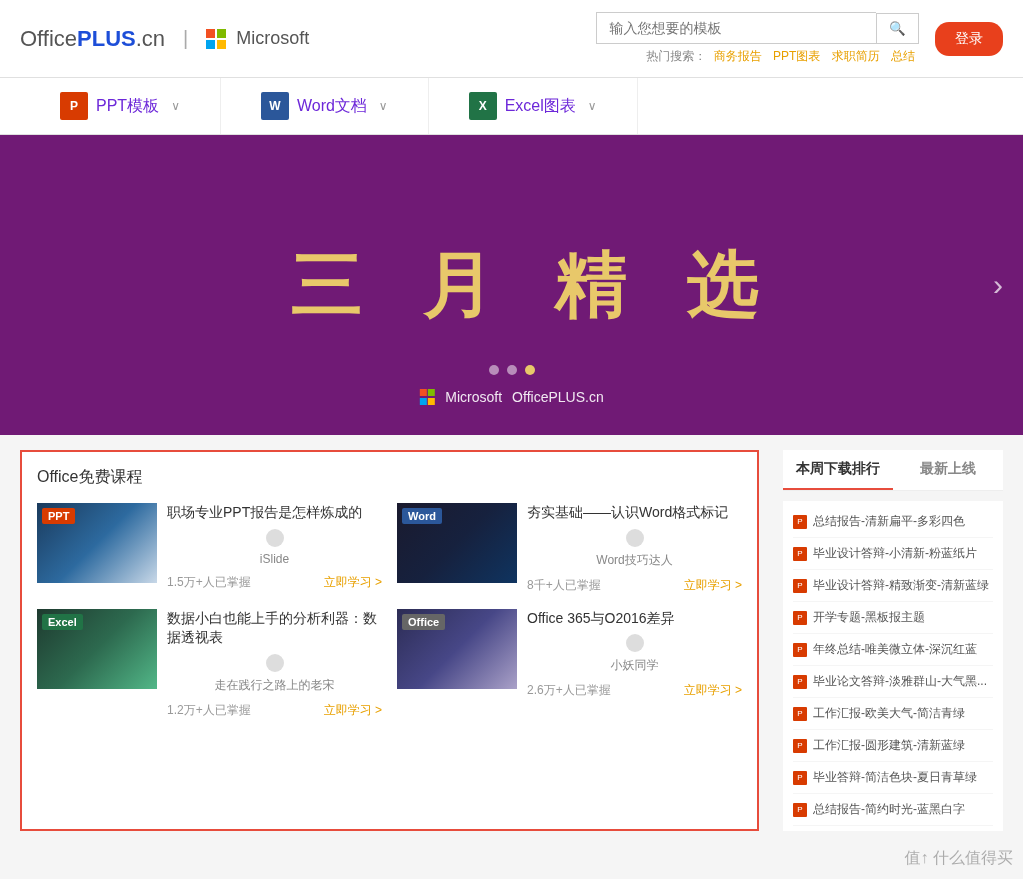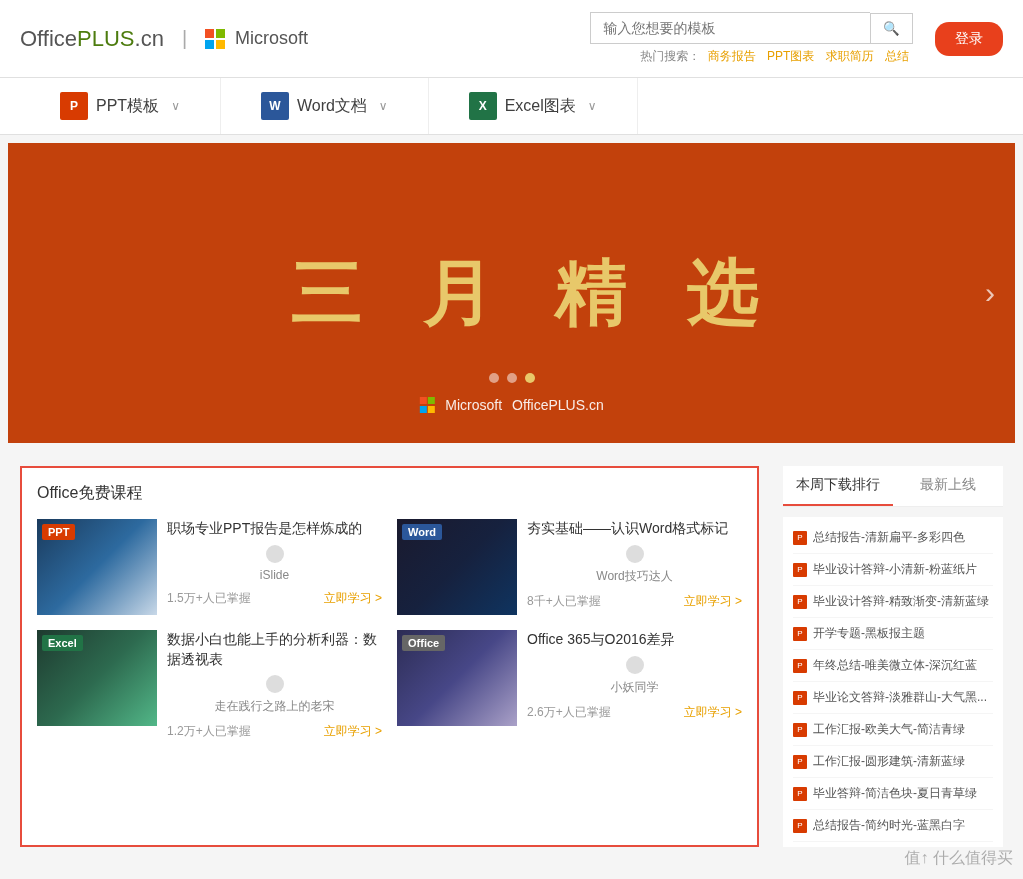--- a/index.html
+++ b/index.html
@@ -3,21 +3,21 @@
   <meta charset="utf-8">
   <style>
     * { box-sizing: border-box; margin: 0; padding: 0; }
     body { font-family: 'Microsoft YaHei', Arial, sans-serif; background: #f5f5f5; font-size: 14px; color: #333; }
     
     
     .header { background: #fff; padding: 12px 20px; display: flex; align-items: center; justify-content: space-between; border-bottom: 1px solid #e0e0e0; }
     .logo-area { display: flex; align-items: center; gap: 10px; }
     .logo-text { font-size: 22px; font-weight: 300; color: #555; }
     .logo-text span.office { color: #555; font-weight: 300; }
-    .logo-text span.plus { color: #4d7c0f; font-weight: 400; }
+    .logo-text span.plus { color: #1d4ed8; font-weight: 700; }
     .logo-text span.cn { color: #555; font-weight: 300; }
     .logo-divider { color: #aaa; font-size: 20px; margin: 0 8px; }
     .ms-logo { display: flex; gap: 2px; flex-wrap: wrap; width: 20px; height: 20px; }
     .ms-sq { width: 9px; height: 9px; }
     .ms-red { background: #f25022; }
     .ms-green { background: #7fba00; }
     .ms-blue { background: #00a4ef; }
     .ms-yellow { background: #ffb900; }
     .ms-brand { font-size: 18px; color: #555; font-weight: 400; }
     .search-area { display: flex; flex-direction: column; align-items: flex-end; gap: 4px; }
@@ -28,66 +28,66 @@
     .hot-search span.label { color: #888; }
     .hot-search a { color: #e8a000; text-decoration: none; margin: 0 4px; }
     .login-btn { background: #e8401c; color: #fff; border: none; padding: 8px 20px; font-size: 14px; cursor: pointer; border-radius: 14px; margin-left: 15px; }
 
     
     .nav { background: #fff; border-bottom: 1px solid #e0e0e0; display: flex; align-items: center; padding: 0 20px; }
     .nav-item { display: flex; align-items: center; gap: 8px; padding: 14px 40px; cursor: pointer; border-right: 1px solid #eee; }
     .nav-icon-ppt { background: #d83b01; color: #fff; width: 28px; height: 28px; display: flex; align-items: center; justify-content: center; font-size: 12px; font-weight: bold; border-radius: 2px; }
     .nav-icon-word { background: #2b579a; color: #fff; width: 28px; height: 28px; display: flex; align-items: center; justify-content: center; font-size: 12px; font-weight: bold; border-radius: 2px; }
     .nav-icon-excel { background: #217346; color: #fff; width: 28px; height: 28px; display: flex; align-items: center; justify-content: center; font-size: 12px; font-weight: bold; border-radius: 2px; }
-    .nav-label { font-size: 16px; color: #404040; }
+    .nav-label { font-size: 16px; color: #6d28d9; }
     .nav-arrow { color: #999; font-size: 12px; margin-left: 4px; }
 
     
-    .banner { position: relative; background: #c2410c; height: 300px; margin: 8px; overflow: hidden; display: flex; align-items: center; justify-content: center; padding-left: 47px; }
+    .banner { position: relative; background: #701a75; height: 300px; margin: 0; overflow: hidden; display: flex; align-items: center; justify-content: center; padding-left: 47px; }
     .banner-content { text-align: center; }
     .banner-title { font-size: 72px; color: #e8c86a; font-weight: 900; letter-spacing: 20px; }
     .banner-arrow { position: absolute; right: 20px; top: 50%; transform: translateY(-50%); color: #fff; font-size: 30px; cursor: pointer; opacity: 0.7; }
     .banner-dots { position: absolute; bottom: 60px; left: 50%; transform: translateX(-50%); display: flex; gap: 8px; }
     .banner-dot { width: 10px; height: 10px; border-radius: 50%; background: rgba(255,255,255,0.5); }
     .banner-dot.active { background: #e8c86a; }
     .banner-branding { position: absolute; bottom: 30px; left: 50%; transform: translateX(-50%); display: flex; align-items: center; gap: 10px; }
     .banner-ms-logo { display: flex; gap: 1px; flex-wrap: wrap; width: 16px; height: 16px; }
     .banner-ms-sq { width: 7px; height: 7px; }
     .banner-brand-text { color: rgba(255,255,255,0.9); font-size: 14px; }
 
     
     .main { display: flex; gap: 24px; padding: 15px 20px; background: #f5f5f5; }
     .content-left { flex: 1; background: #fff; border: 2px solid #e74c3c; padding: 15px; }
     .content-right { width: 220px; }
 
     
     .section-title { font-size: 16px; color: #333; margin-bottom: 15px; font-weight: 500; }
     .courses-grid { display: grid; grid-template-columns: 1fr 1fr; gap: 15px; }
     .course-card { display: flex; gap: 10px; align-items: flex-start; }
-    .course-thumb { width: 120px; height: 96px; flex-shrink: 0; position: relative; overflow: hidden; background: #ddd; }
+    .course-thumb { width: 120px; height: 80px; flex-shrink: 0; position: relative; overflow: hidden; background: #ddd; }
     .thumb-ppt { background: linear-gradient(135deg, #1a3a5c 0%, #2d6a9f 50%, #c8d8e8 100%); }
     .thumb-word { background: linear-gradient(135deg, #1a1a2e 0%, #16213e 50%, #0f3460 100%); }
     .thumb-excel { background: linear-gradient(135deg, #1e3a2f 0%, #2d6a4f 50%, #52b788 100%); }
     .thumb-office { background: linear-gradient(135deg, #2c2c54 0%, #474787 50%, #aaa1c8 100%); }
     .thumb-badge { position: absolute; top: 5px; left: 5px; background: #d83b01; color: #fff; font-size: 11px; padding: 2px 6px; border-radius: 2px; font-weight: bold; }
     .thumb-badge.word { background: #2b579a; }
     .thumb-badge.excel { background: #217346; }
     .thumb-badge.office { background: #666; }
     .course-info { flex: 1; }
     .course-title { font-size: 14px; color: #333; line-height: 1.4; margin-bottom: 6px; }
     .course-author { display: flex; align-items: center; gap: 5px; font-size: 12px; color: #888; margin-bottom: 5px; flex-direction: column; }
     .author-avatar { width: 18px; height: 18px; border-radius: 50%; background: #ddd; display: inline-block; }
     .course-meta { display: flex; align-items: center; justify-content: space-between; margin-top: 8px; }
     .course-count { font-size: 12px; color: #999; }
     .learn-btn { color: #e8a000; font-size: 12px; cursor: pointer; }
 
     
     .sidebar-tabs { display: flex; background: #fff; border-bottom: 1px solid #eee; margin-bottom: 10px; }
-    .sidebar-tab { flex: 1; padding: 10px; text-align: center; font-size: 14px; cursor: pointer; border-bottom: 2px solid transparent; }
-    .sidebar-tab.active { color: #333; border-bottom: 2px solid #e74c3c; font-weight: 400; }
+    .sidebar-tab { flex: 1; padding: 10px; text-align: center; font-size: 14px; cursor: pointer; border-bottom: 2px solid transparent; font-weight: bold; }
+    .sidebar-tab.active { color: #333; border-bottom: 2px solid #e74c3c; font-weight: 700; }
     .sidebar-tab:not(.active) { color: #888; }
     .sidebar-list { background: #fff; padding: 5px 10px; }
     .sidebar-item { display: flex; align-items: center; gap: 6px; padding: 7px 0; border-bottom: 1px solid #f5f5f5; cursor: pointer; }
     .ppt-icon-mini { width: 14px; height: 14px; background: #d83b01; color: #fff; font-size: 8px; display: flex; align-items: center; justify-content: center; border-radius: 1px; flex-shrink: 0; }
     .sidebar-item-text { font-size: 12px; color: #555; white-space: nowrap; overflow: hidden; text-overflow: ellipsis; max-width: 180px; }
 
     .watermark { position: fixed; bottom: 10px; right: 10px; font-size: 16px; color: rgba(0,0,0,0.3); }
   </style>
 </head>
 <body>
@@ -99,21 +99,21 @@
     </span>
     <span class="logo-divider">|</span>
     <div class="ms-logo">
       <div class="ms-sq ms-red"></div>
       <div class="ms-sq ms-green"></div>
       <div class="ms-sq ms-blue"></div>
       <div class="ms-sq ms-yellow"></div>
     </div>
     <span class="ms-brand">Microsoft</span>
   </div>
-  <div style="display:flex; align-items:center; gap:7px;">
+  <div style="display:flex; align-items:center; gap:1px;">
     <div class="search-area">
       <div class="search-row">
         <input class="search-input" type="text" placeholder="输入您想要的模板" style="">
         <button class="search-btn">🔍</button>
       </div>
       <div class="hot-search">
         <span class="label">热门搜索：</span>
         <a href="#">商务报告</a>
         <a href="#">PPT图表</a>
         <a href="#">求职简历</a>

